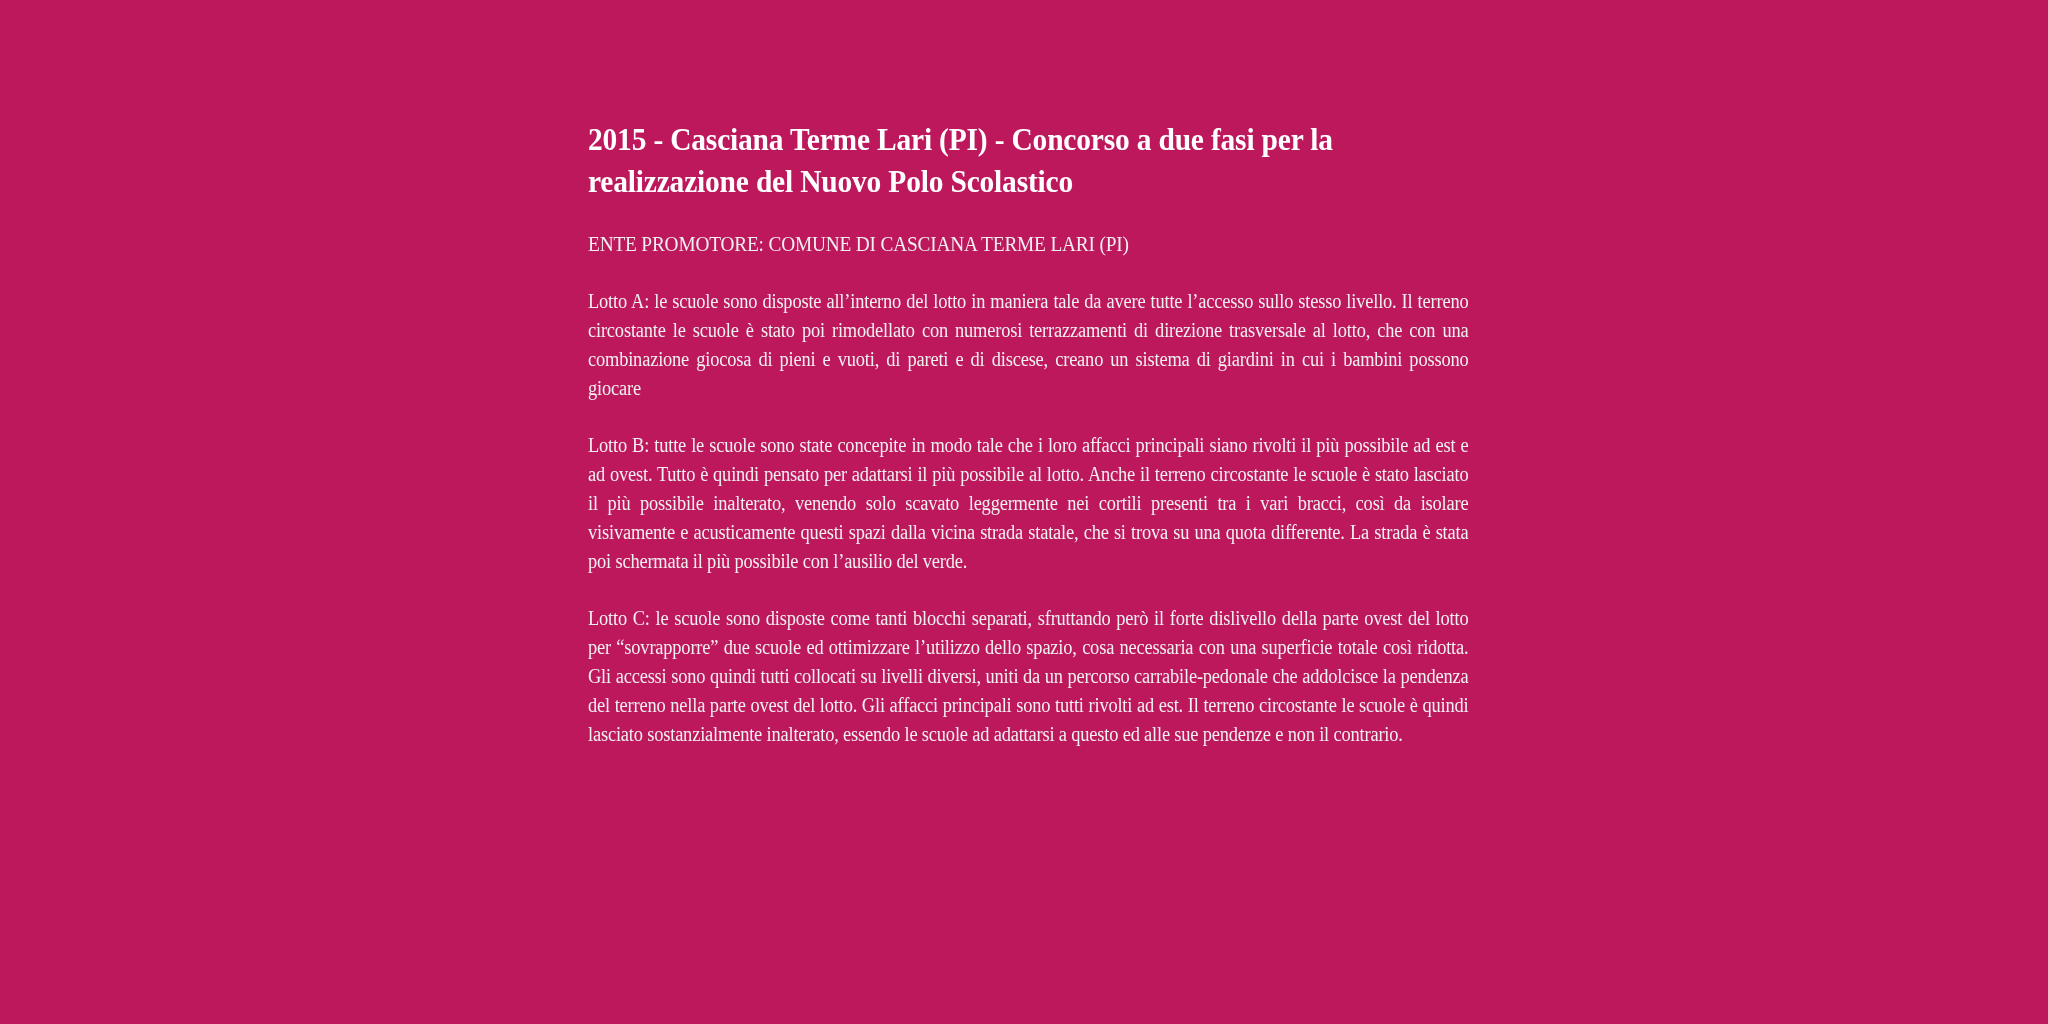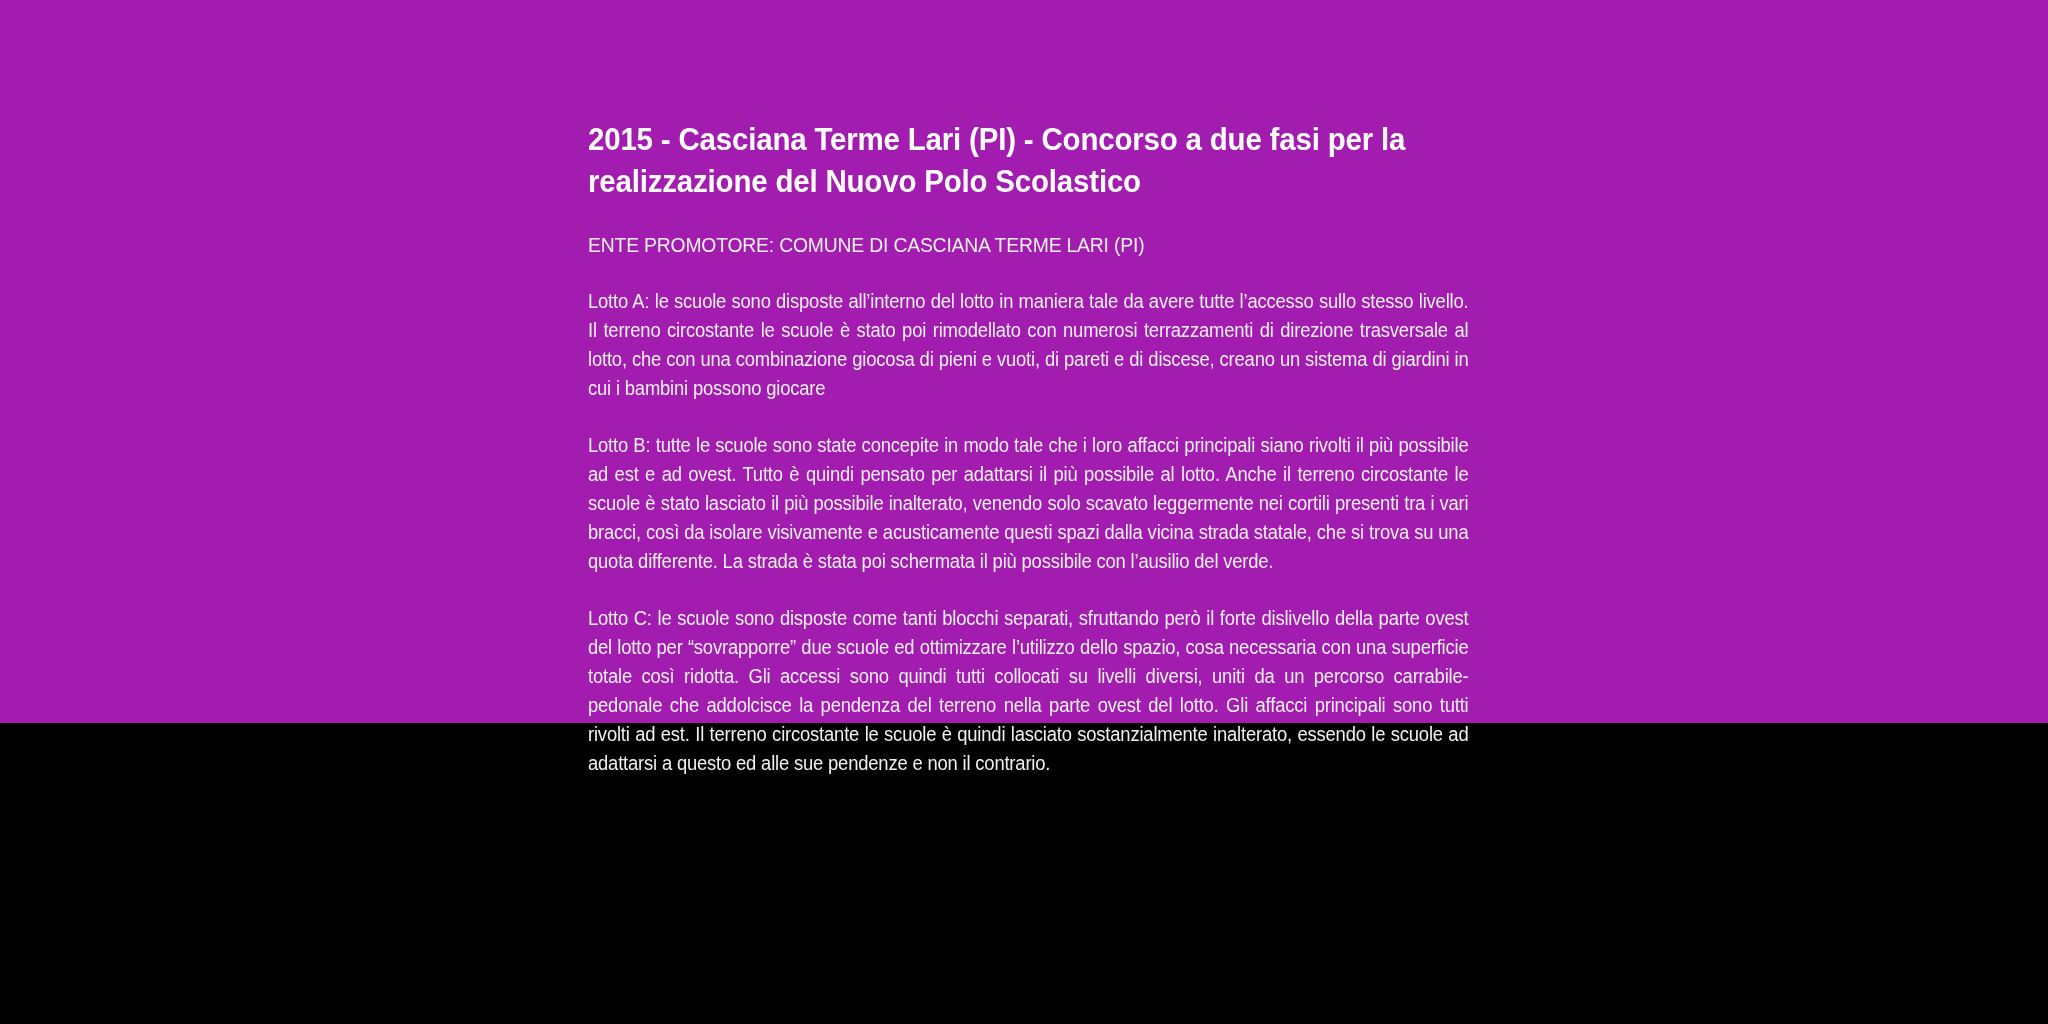--- a/index.html
+++ b/index.html
@@ -9,22 +9,23 @@
   body {
     width: 2048px;
     height: 1024px;
     background: #000000;
     font-family: "Liberation Sans", sans-serif;
     overflow: hidden;
   }
   .page {
     position: relative;
     width: 2048px;
-    height: 723px;
-    background: #a21caf;
+    height: 1024px;
+    background: #be185d;
+    font-family: Liberation Serif, serif;
   }
   
   .content {
     position: absolute;
     left: 588px;
     top: 118px;
     width: 956px;
     transform: scaleX(0.921);
     transform-origin: 0 0;
     color: #f0f0f0;

